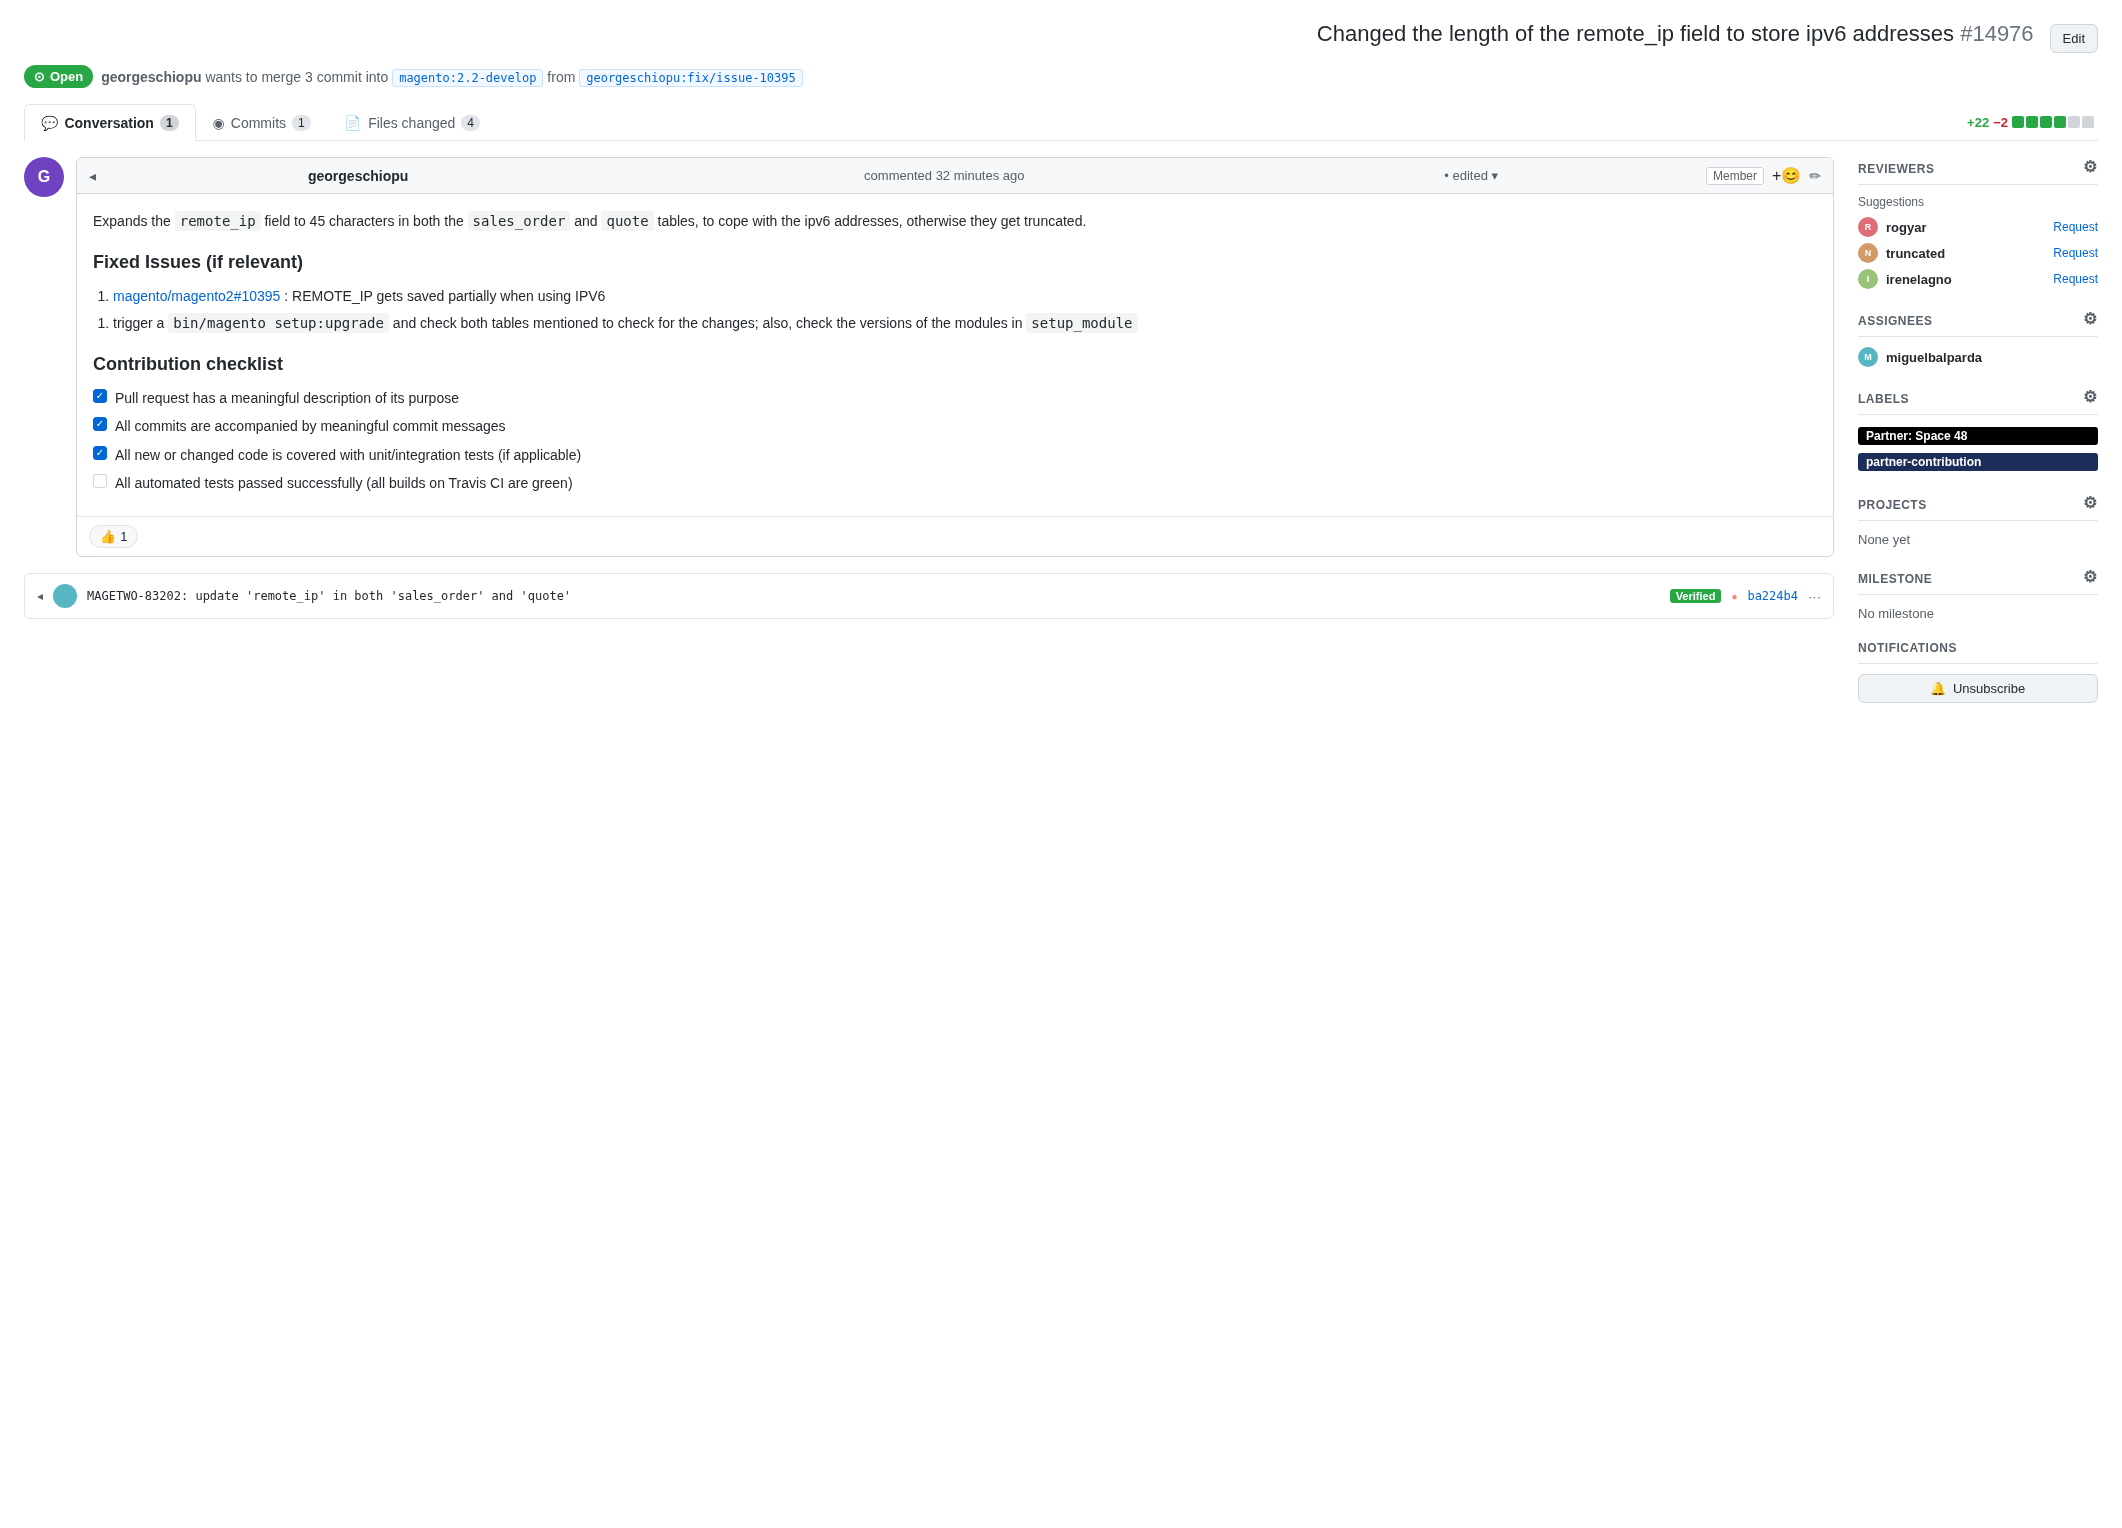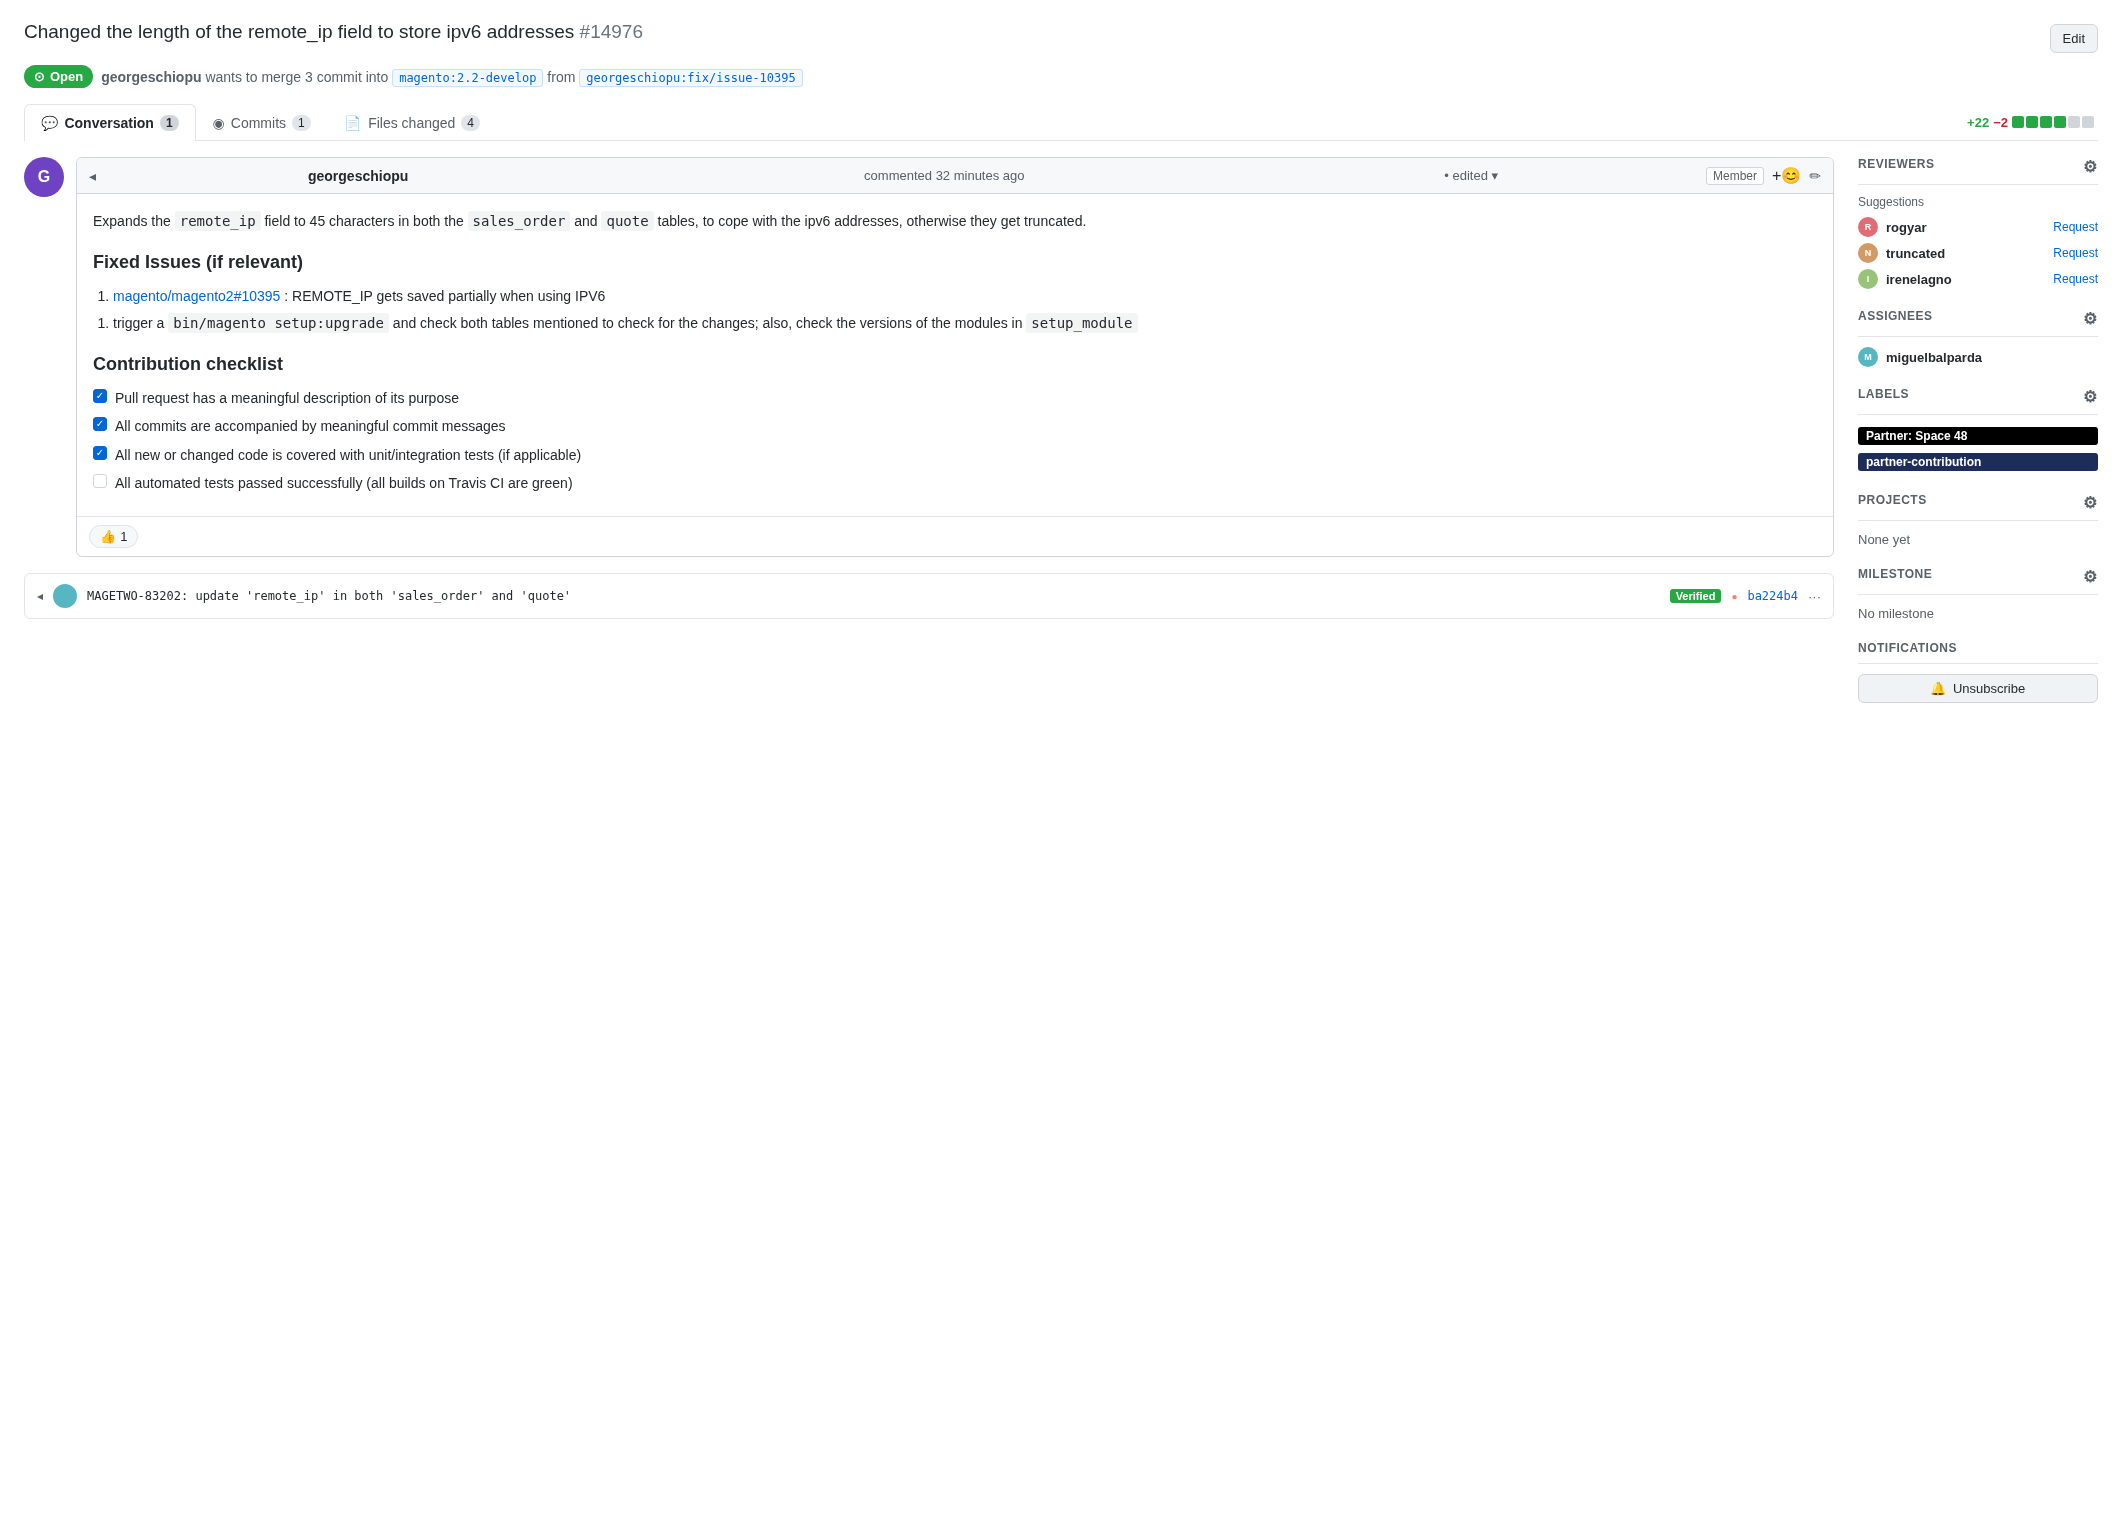--- a/index.html
+++ b/index.html
@@ -4,21 +4,21 @@
   <style>
     * { box-sizing: border-box; margin: 0; padding: 0; }
     body {
       font-family: -apple-system, BlinkMacSystemFont, "Segoe UI", Helvetica, Arial, sans-serif;
       font-size: 14px;
       color: #24292e;
       background: #fff;
       padding: 20px 24px;
     }
     .page-header { display: flex; justify-content: space-between; align-items: flex-start; margin-bottom: 12px; }
-    .pr-title { font-size: 19px; font-weight: 400; color: #24292e; line-height: 1.3; flex: 1; }
+    .pr-title { font-size: 22px; font-weight: 400; color: #24292e; line-height: 1.3; flex: 1; text-align: right; }
     .pr-title .pr-number { color: #6a737d; font-weight: 300; }
     .edit-btn {
       border: 1px solid #d1d5da; background: #eff3f6; border-radius: 6px;
       padding: 6px 12px; font-size: 13px; cursor: pointer; color: #24292e;
       white-space: nowrap; margin-left: 16px; margin-top: 4px;
     }
     .pr-meta { display: flex; align-items: center; gap: 8px; margin-bottom: 16px; flex-wrap: wrap; }
     .badge-open {
       background: #28a745; color: #fff; border-radius: 20px; padding: 4px 10px;
       font-size: 13px; font-weight: 600; display: inline-flex; align-items: center; gap: 5px;
@@ -107,21 +107,21 @@
       background: #28a745; color: #fff; border-radius: 3px;
       padding: 1px 6px; font-size: 11px; font-weight: 600; white-space: nowrap;
     }
     .commit-dot { color: #f9826c; font-size: 10px; }
     .commit-sha { font-family: monospace; font-size: 12px; color: #0366d6; }
     .commit-more { color: #586069; cursor: pointer; }
     
     .sidebar-section { margin-bottom: 20px; }
     .sidebar-heading {
       font-size: 12px; font-weight: 600; color: #586069; text-transform: uppercase;
-      letter-spacing: 0.5px; display: flex; justify-content: space-between; align-items: flex-start;
+      letter-spacing: 0.5px; display: flex; justify-content: space-between; align-items: flex-end;
       padding-bottom: 8px; border-bottom: 1px solid #e1e4e8; margin-bottom: 10px;
     }
     .sidebar-sub { font-size: 12px; color: #586069; margin-bottom: 8px; }
     .reviewer-row { display: flex; align-items: center; gap: 8px; margin: 6px 0; }
     .reviewer-name { font-size: 13px; color: #24292e; flex: 1; font-weight: 600; }
     .request-link { font-size: 12px; color: #0366d6; cursor: pointer; text-decoration: none; }
     .assignee-row { display: flex; align-items: center; gap: 8px; margin: 6px 0; }
     .assignee-name { font-size: 13px; color: #24292e; font-weight: 600; }
     .label-tag {
       display: inline-block; border-radius: 3px; padding: 2px 8px;

